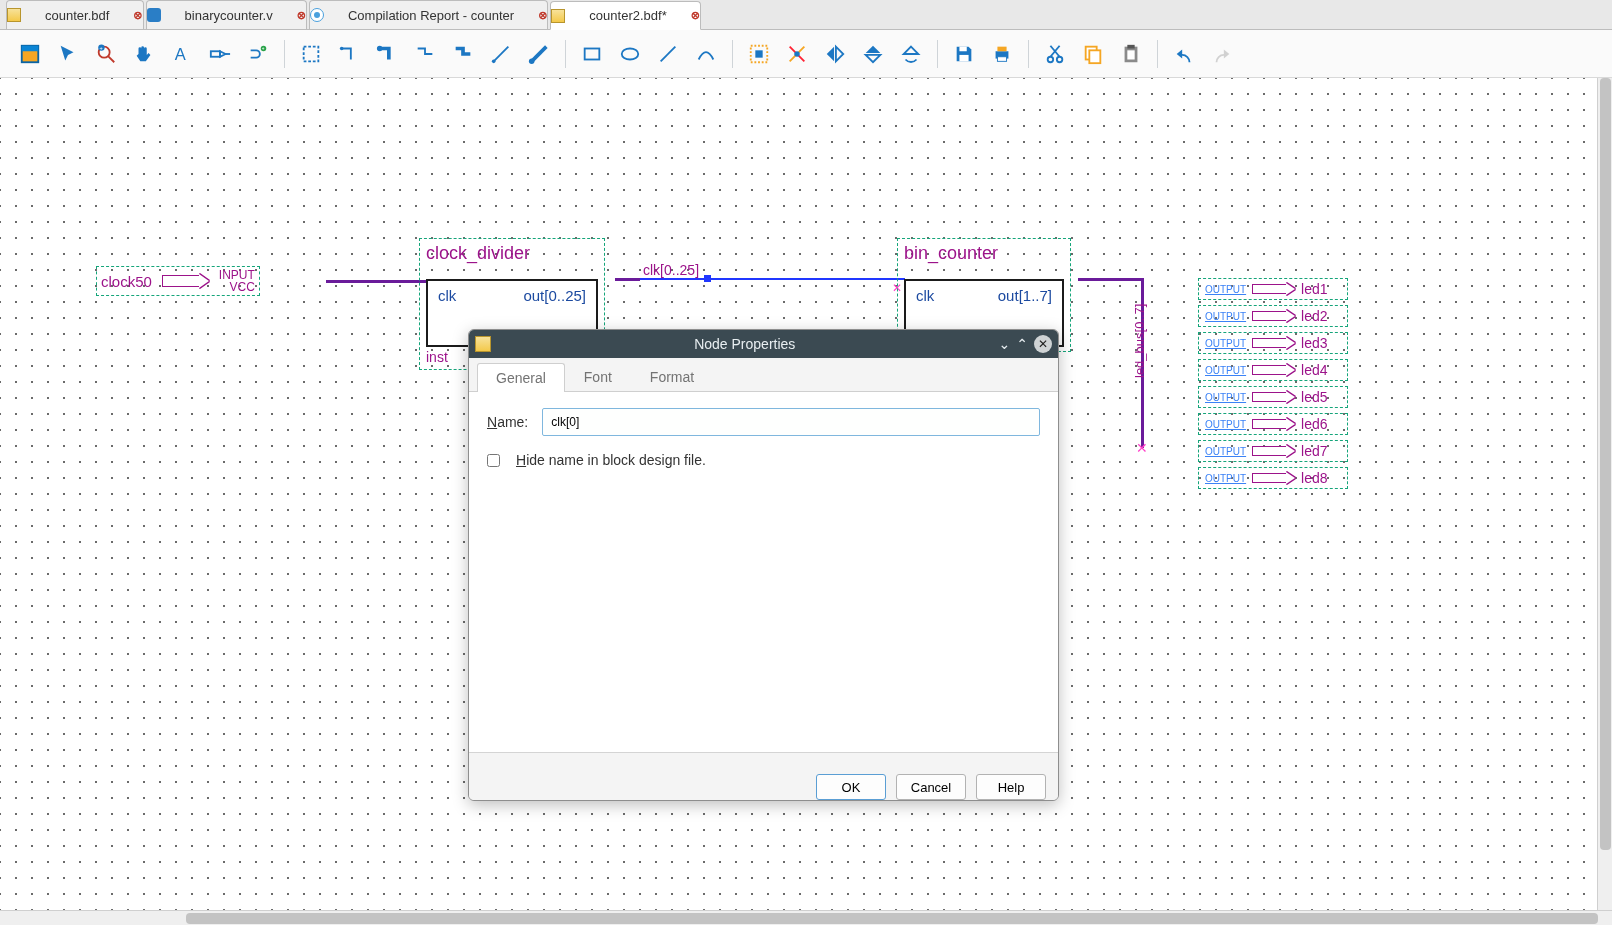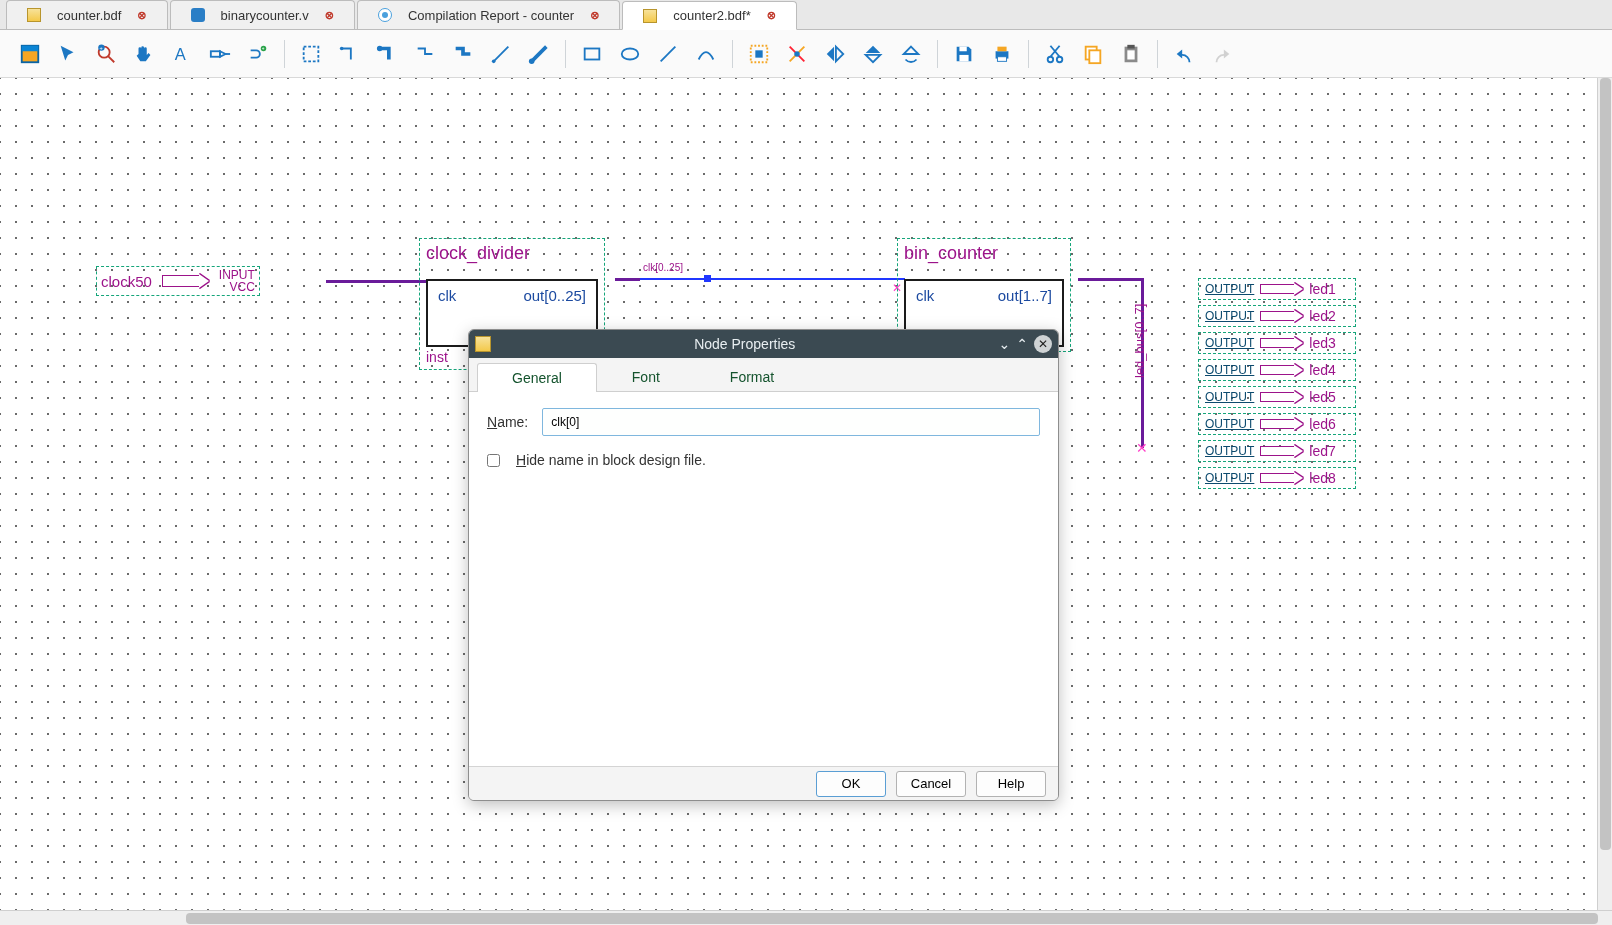--- a/index.html
+++ b/index.html
@@ -1,20 +1,20 @@
 <!DOCTYPE html>
 <html><head>
 <meta charset="utf-8">
 <style>
   * { box-sizing: border-box; margin: 0; padding: 0; font-family: sans-serif; }
   html, body { width: 1612px; height: 925px; overflow: hidden; background: #f5f5f5; }
 
   
   .tab-bar { display: flex; align-items: stretch; height: 30px; background: #e8e8e8; border-bottom: 1px solid #bcbcbc; padding-left: 6px; }
-  .tab { display: flex; align-items: center; gap: 16px; padding: 0 20px; font-size: 13px; color: #333; border: 1px solid #bcbcbc; border-bottom: none; border-top-left-radius: 4px; border-top-right-radius: 4px; background: #f0f0f0; margin-right: 2px; cursor: pointer; }
+  .tab { display: flex; align-items: center; gap: 24px; padding: 0 0; font-size: 13px; color: #333; border: 1px solid #bcbcbc; border-bottom: none; border-top-left-radius: 4px; border-top-right-radius: 4px; background: #f0f0f0; margin-right: 2px; cursor: pointer; }
   .tab.active { background: #ffffff; border-bottom: 1px solid #ffffff; position: relative; top: 1px; }
   .tab .close { color: #c0392b; font-weight: bold; font-size: 11px; cursor: pointer; }
   .tab-icon { width: 14px; height: 14px; display: inline-block; }
   .tab-icon.bdf { background: linear-gradient(#f7e29a,#f4c94a); border: 1px solid #b8952d; }
   .tab-icon.v  { background: #2a7ec6; border-radius: 3px; }
   .tab-icon.rep{ background: #ffffff; border: 1px solid #4aa0dd; border-radius: 7px; position:relative; }
   .tab-icon.rep:after{content:""; position:absolute; left:3px; top:3px; width:6px; height:6px; background:#4aa0dd; border-radius:50%;}
 
   
   .toolbar { display: flex; align-items: center; gap: 2px; height: 48px; background: #fafafa; border-bottom: 1px solid #d9d9d9; padding: 0 12px; }
@@ -41,52 +41,52 @@
   .blk .bodybox{ border:2px solid #1b1b1b; background:#fff; display:flex; justify-content:space-between; align-items:flex-start; padding:6px 10px; width:172px; height:68px;margin-top:15px;}
   .blk .port{ color:#1c4aa0; font-size:15px; }
   .blk .inst{ color:#9c138a; font-size:14px; margin-top:2px;}
   #blk1{ left:419px; top:160px;}
   #blk2{ left:897px; top:160px;}
 
   
   .wire{ position:absolute; background:#6a1b9a; height:3px;}
   .wire.blue{ background:#2037ff; height:2px;}
   .wire.vert{ width:3px; height:auto;}
-  .wirelabel{ position:absolute; color:#9c138a; font-size:10px;}
+  .wirelabel{ position:absolute; color:#9c138a; font-size:14px;}
   .x-node{position:absolute; color:#ff3ec9; font-size:12px;}
   .sq-node{position:absolute; width:7px; height:7px; background:#2037ff;}
 
   
   .outputs{ position:absolute; left:1198px; top:200px; display:flex; flex-direction:column; gap:5px;}
   .out-row{ display:flex; align-items:center; gap:6px; border:1px dashed #15a57a; padding:2px 6px;}
-  .out-row .ow{ color:#0c4a6e; font-size:12px; text-decoration:underline;}
+  .out-row .ow{ color:#3b82f6; font-size:10px; text-decoration:underline;}
   .out-row .shape{ display:flex; align-items:center;}
   .out-row .shape .bar{ width:34px; height:10px; border:1px solid #9c138a; border-right:none; background:#fff;}
   .out-row .shape .nose{ width:0;height:0;border-top:6px solid transparent;border-bottom:6px solid transparent;border-left:9px solid #fff; filter: drop-shadow(1px 0 0 #9c138a) drop-shadow(0 1px 0 #9c138a) drop-shadow(0 -1px 0 #9c138a);}
   .out-row .name{ color:#9c138a; font-size:14px; width:40px;}
   .bus-lbl{position:absolute; left:1132px; top:300px; color:#9c138a; font-size:13px; transform:rotate(-90deg); transform-origin:left top;}
 
   
   .dialog{ position:absolute; left:468px; top:251px; width:591px; height:472px; background:#f4f4f4; border:1px solid #8e8e8e; border-radius:6px; box-shadow:0 4px 16px rgba(0,0,0,0.25); display:flex; flex-direction:column; overflow:hidden;}
   .dialog-titlebar{ height:28px; background:#3b4a52; color:#e8eef1; display:flex; align-items:center; justify-content:space-between; padding:0 6px; font-size:14px;}
   .dialog-titlebar .lefticon{ width:16px;height:16px; background:linear-gradient(#f7e29a,#f4c94a); border:1px solid #b8952d;}
   .dialog-titlebar .ctrls{ display:flex; gap:6px; align-items:center;}
   .dialog-titlebar .ctrls span{ cursor:pointer; font-size:14px; color:#e8eef1;}
   .dialog-titlebar .ctrls .close-d{ background:#cfd3d5; color:#1d1d1d; border-radius:50%; width:18px; height:18px; display:flex; align-items:center; justify-content:center; font-size:12px;}
   .dialog-tabs{ height:34px; border-bottom:1px solid #cfcfcf; display:flex; align-items:flex-end; padding:0 8px; background:#f4f4f4;}
-  .dtab{ padding:6px 34px; font-size:14px; color:#14532d; border:1px solid transparent; border-bottom:none; cursor:pointer; border-top-left-radius:3px; border-top-right-radius:3px;}
+  .dtab{ padding:6px 18px; font-size:14px; color:#737373; border:1px solid transparent; border-bottom:none; cursor:pointer; border-top-left-radius:3px; border-top-right-radius:3px;}
   .dtab.active{ background:#fff; border-color:#cfcfcf; position:relative; top:1px;}
   .dialog-body{ flex:1; background:#fff; padding:16px 18px; font-size:14px; color:#333;}
   .form-row{ display:flex; align-items:center; gap:14px; margin-bottom:16px;}
   .form-row label{ font-size:14px;}
   .form-row label .ul{text-decoration:underline;}
   .form-row input[type=text]{ flex:1; height:28px; border:1px solid #7fb7de; border-radius:2px; padding:0 8px; font-size:12px; outline:none; background:#fefffe;}
   .chk-row{ display:flex; align-items:center; gap:16px; font-size:14px;}
   .chk-row .ul{text-decoration:underline;}
-  .dialog-footer{ height:34px; border-top:1px solid #d4d4d4; display:flex; justify-content:flex-end; align-items:center; gap:10px; padding:0 12px; background:#f4f4f4;}
+  .dialog-footer{ height:48px; border-top:1px solid #d4d4d4; display:flex; justify-content:flex-end; align-items:flex-end; gap:10px; padding:0 12px; background:#f4f4f4;}
   .dialog-footer button{ width:70px; height:26px; font-size:13px; background:#fdfdfd; border:1px solid #b2b2b2; border-radius:3px; cursor:pointer;}
   .dialog-footer button.primary{ border-color:#5a9ed4;}
 
   
   .hscroll{ position:absolute; left:0; bottom:0; height:15px; right:0; background:#efefef; border-top:1px solid #cfcfcf;}
   .hscroll .thumb{ position:absolute; left:186px; top:2px; height:11px; right:14px; background:#c3c3c3; border-radius:4px;}
   .vscroll{ position:absolute; right:0; top:0; bottom:15px; width:15px; background:#efefef; border-left:1px solid #cfcfcf;}
   .vscroll .thumb{ position:absolute; top:0; left:2px; width:11px; bottom:60px; background:#c3c3c3; border-radius:4px;}
 </style>
 </head>

